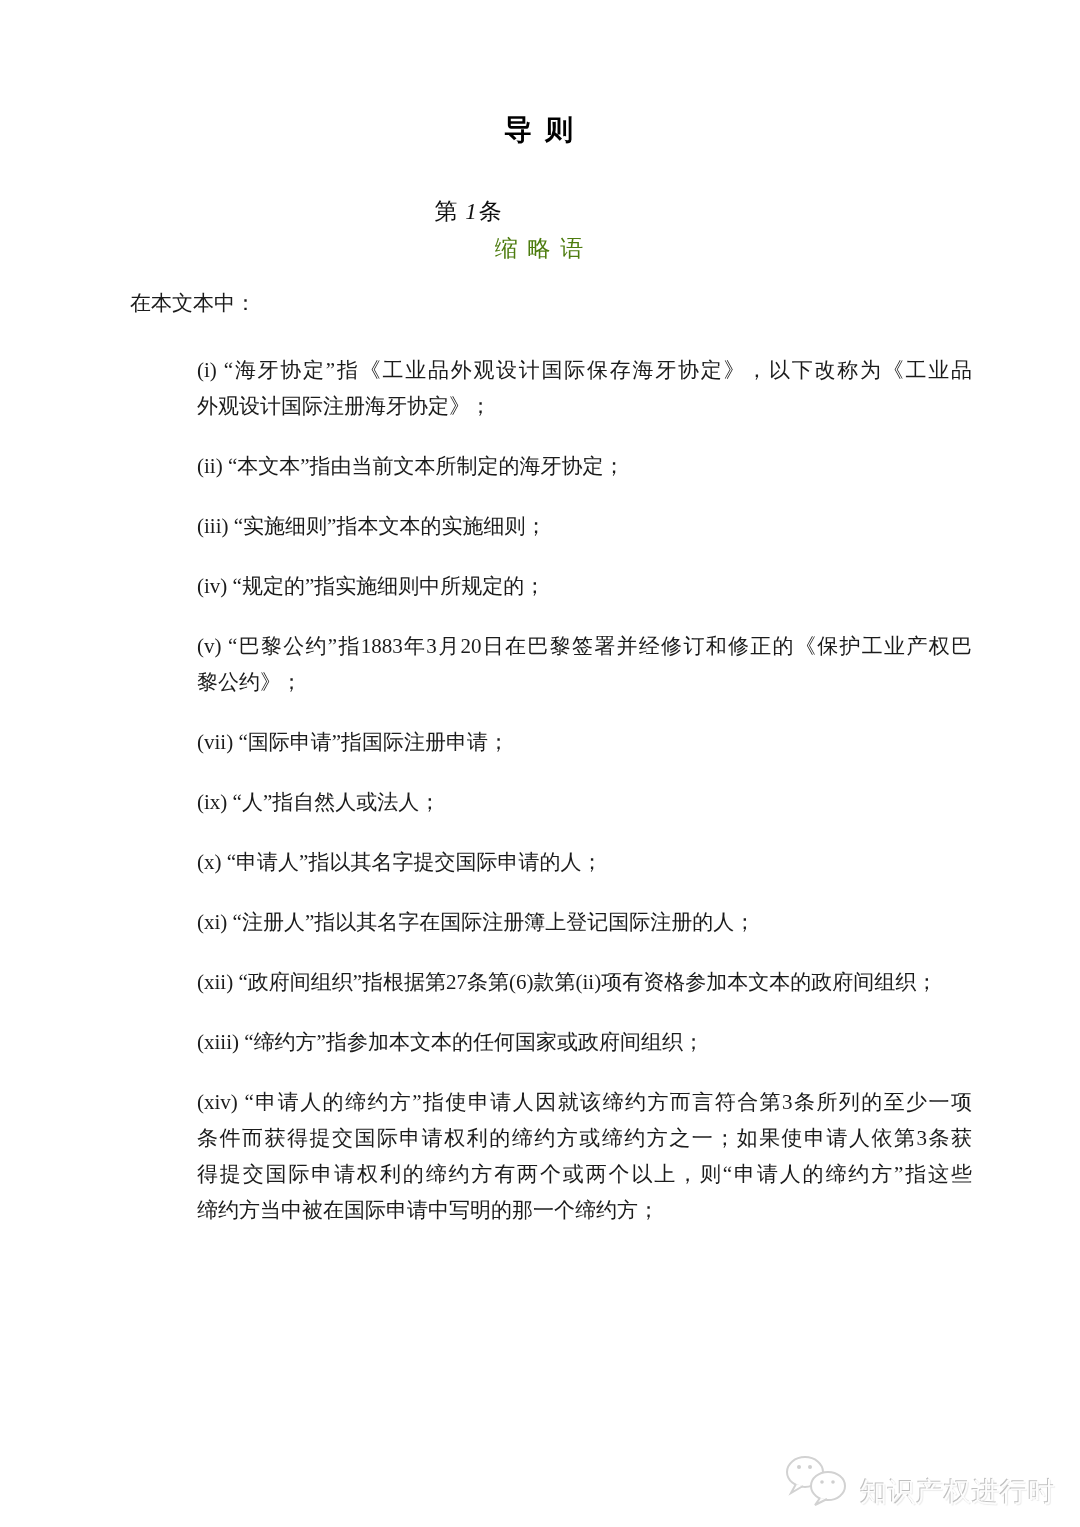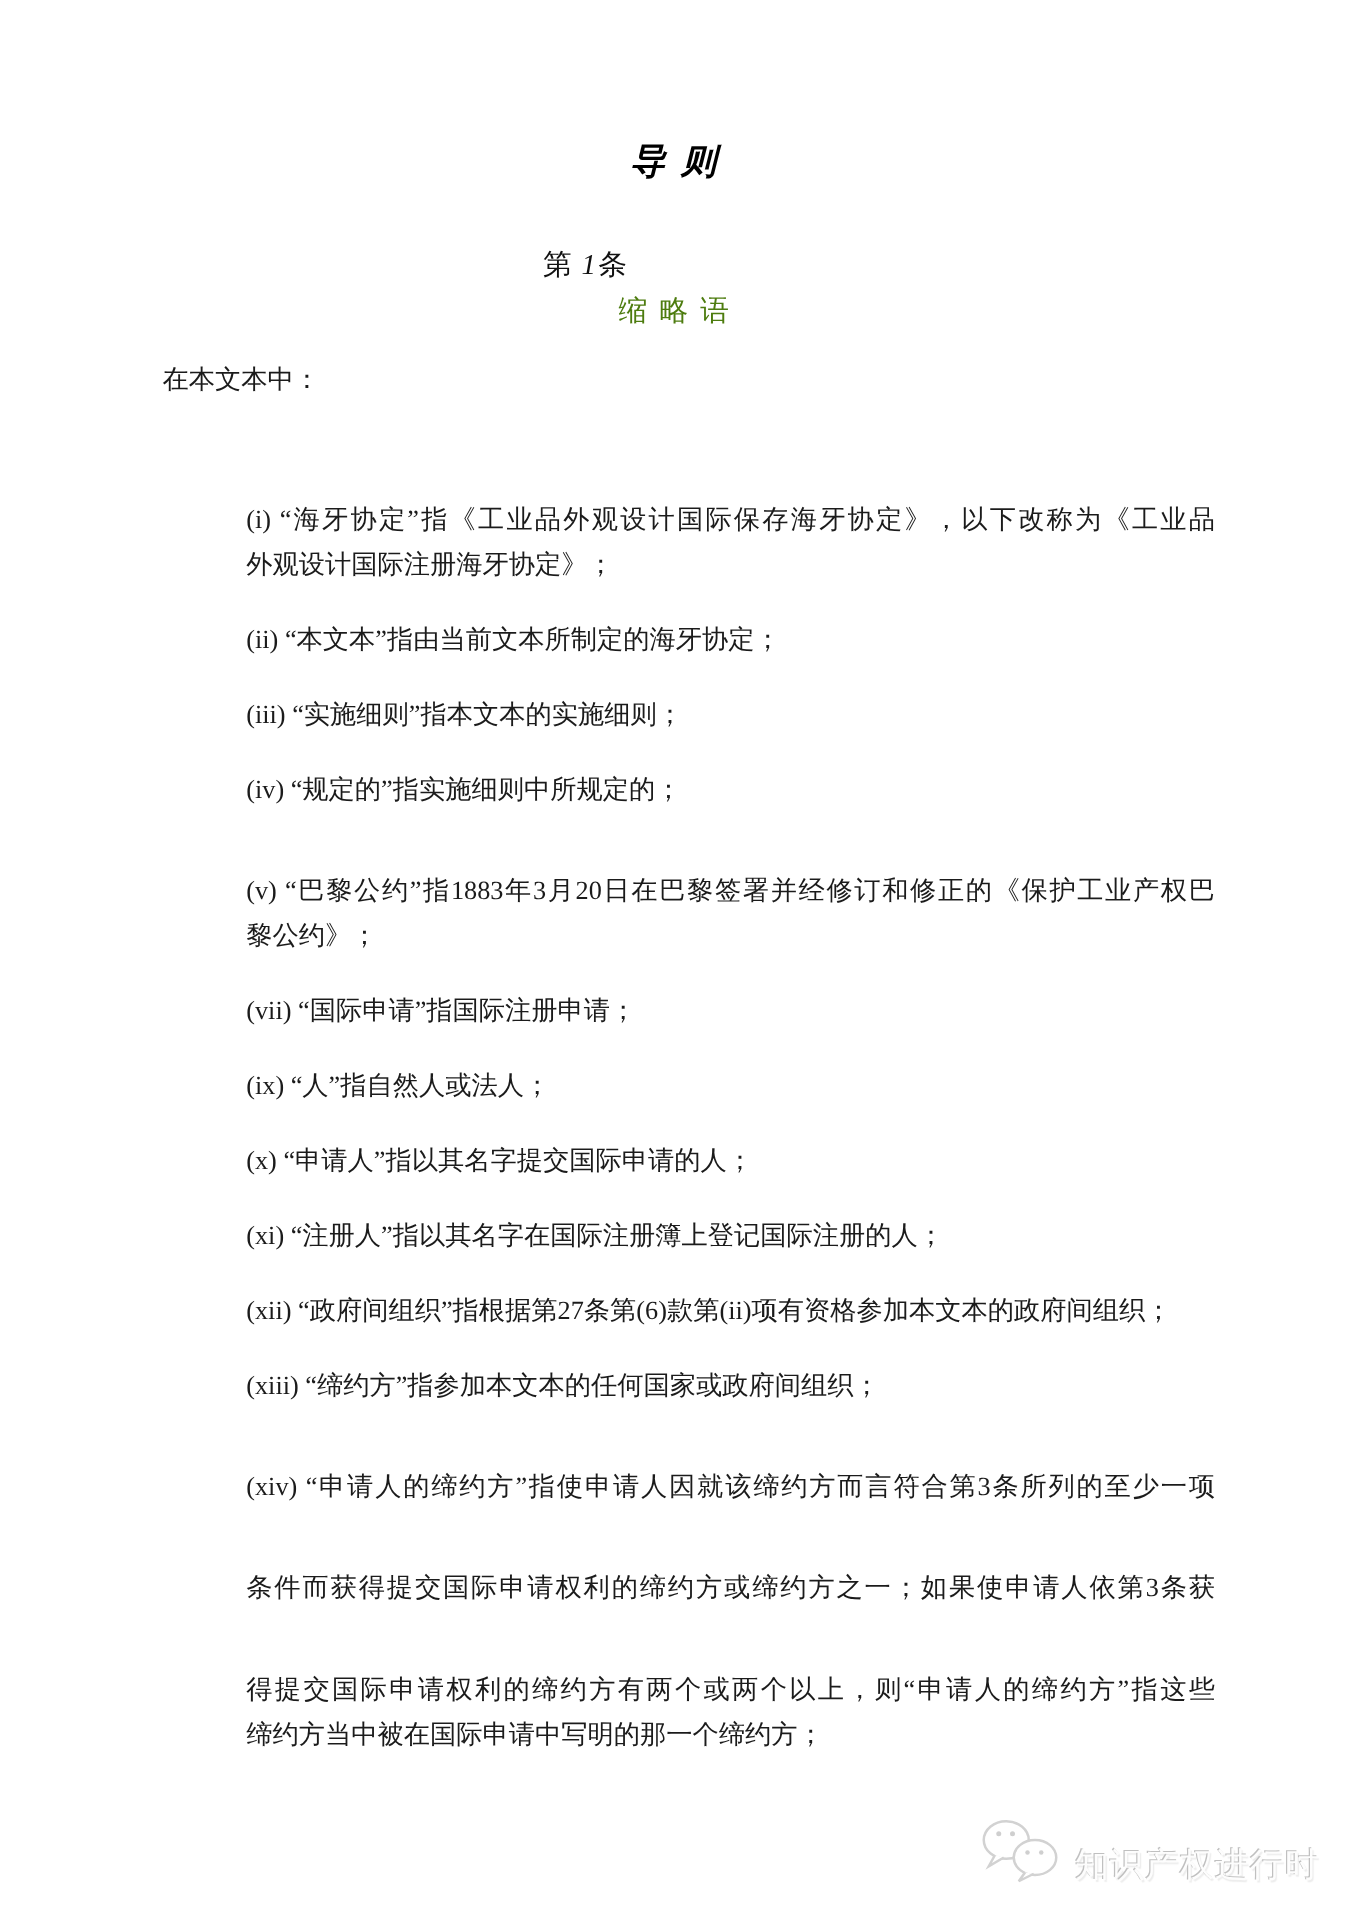--- a/index.html
+++ b/index.html
@@ -10,21 +10,20 @@
     overflow: hidden;
     font-family: "Liberation Serif", "DejaVu Serif", serif;
     color: #1b1b1b;
   }
   .page-title {
     position: absolute; top: 112px; left: 0; width: 1080px;
     text-align: center;
     font-size: 28px; line-height: 36px; font-weight: bold;
     letter-spacing: 3px; color: #000;
     margin: 0;
-    font-style: italic;
   }
   .article-line {
     position: absolute; top: 199px; left: 0; width: 936px;
     text-align: center;
     font-size: 23px; line-height: 26px; color: #111;
   }
   .article-line .num { font-style: italic; padding: 0 2px; }
   .article-subtitle {
     position: absolute; top: 236px; left: 0; width: 1080px;
     text-align: center;
@@ -34,21 +33,21 @@
   .intro-line {
     position: absolute; left: 130px; top: 287px;
     font-size: 21px; line-height: 32px; margin: 0; text-align: center;
   }
   .paragraphs {
     position: absolute; left: 197px; top: 352px; width: 775px;
     font-size: 21px; line-height: 36px;
   }
   .para { margin: 0 0 24px 0; }
   .line { display: block; }
-  .line.fill { text-align: justify; text-align-last: justify; margin-top: 45px; }
+  .line.fill { text-align: justify; text-align-last: justify; }
   .watermark {
     position: absolute; top: 1450px; right: 24px;
     display: flex; align-items: center; gap: 8px;
     user-select: none;
   }
   .wm-text {
     font-size: 27px; letter-spacing: 1px; white-space: nowrap;
     color: #fdfdfd;
     text-shadow: -1px -1px 0 #c0c0c0, 1px 1px 1px #ececec;
     margin-top: 24px;

